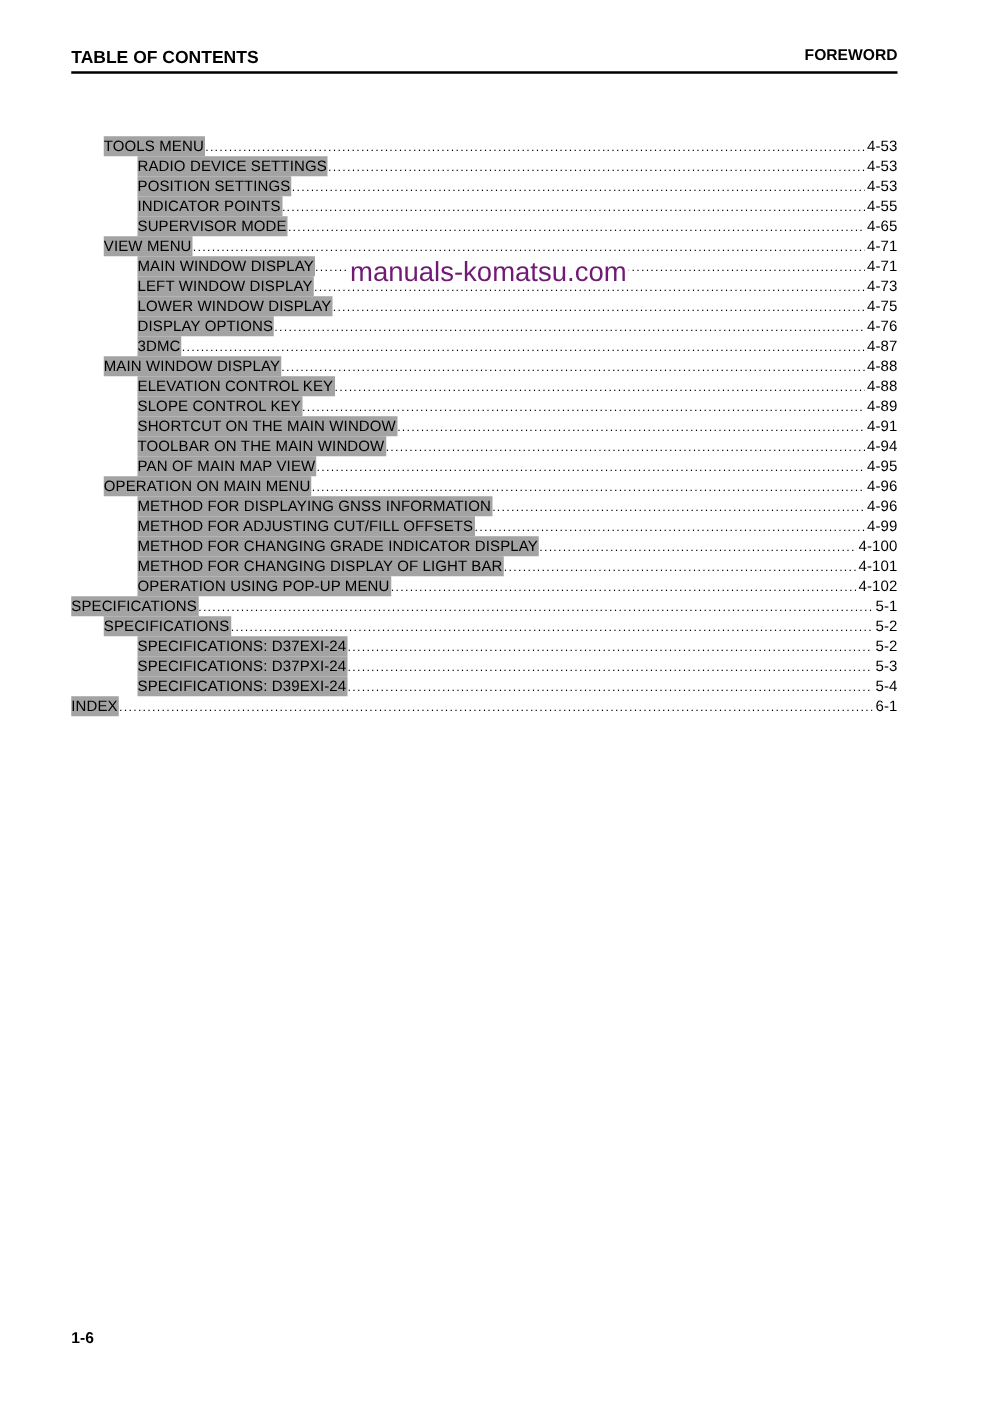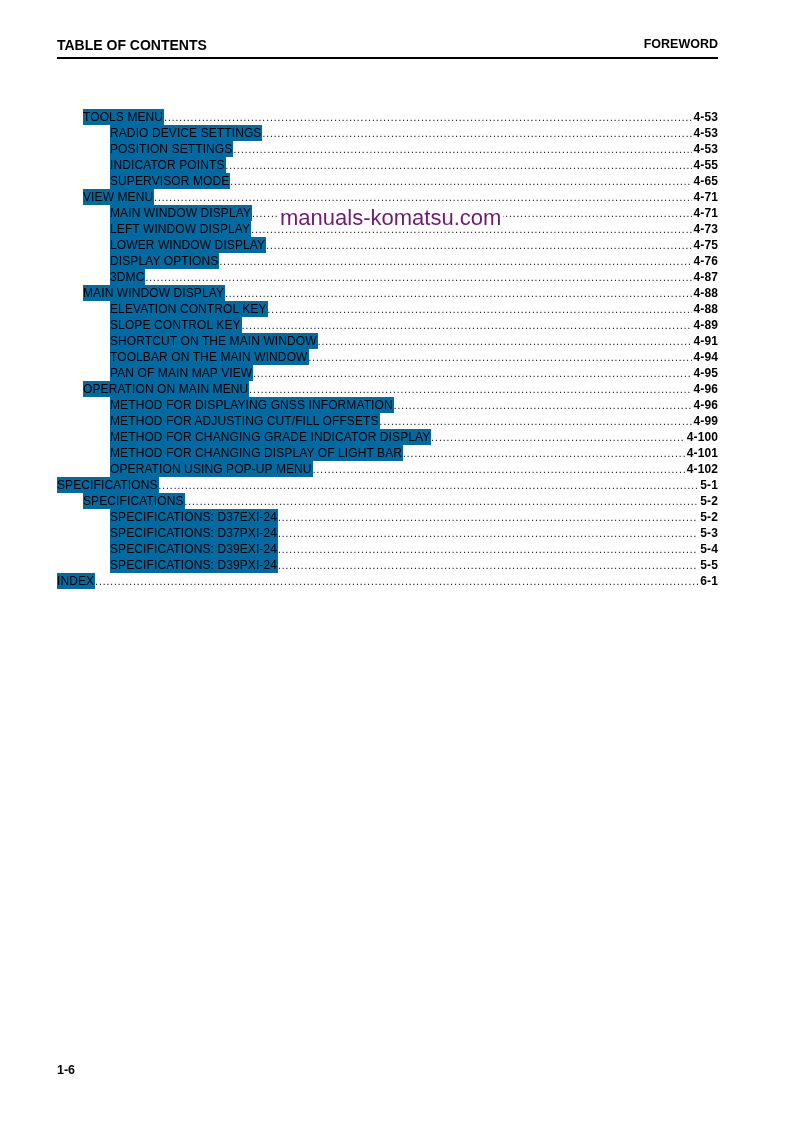--- a/index.html
+++ b/index.html
@@ -3,24 +3,24 @@
 <meta charset="utf-8">
 <style>
   html, body { margin:0; padding:0; background:#fff; }
   body { width:794px; height:1123px; position:relative; overflow:hidden; font-family:"Liberation Sans", sans-serif; color:#000; }
   .hdr { position:absolute; top:37px; left:57px; width:661px; height:20px; }
   .hdr .l { position:absolute; left:0; top:0; font-weight:bold; font-size:14px; }
   .hdr .r { position:absolute; right:0; top:0; font-weight:bold; font-size:12.5px; }
   .rule { position:absolute; left:57px; top:57px; width:661px; height:2px; background:#000; }
   .toc { position:absolute; left:57px; top:109px; width:661px; }
   .row { position:relative; height:16px; display:flex; align-items:baseline; font-size:12px; line-height:16px; letter-spacing:0.1px; }
-  .row .t { white-space:nowrap; background:#0369a1; padding-right:1px; }
+  .row .t { white-space:nowrap; background:#a3a3a3; padding-right:1px; }
   .row .d { flex:1; overflow:hidden; white-space:nowrap; color:#000; font-size:10px; letter-spacing:1px; }
   .row .d::before { content:"................................................................................................................................................................................................................................................................................"; }
-  .row .p { white-space:nowrap; padding-left:2px;font-weight:bold; }
+  .row .p { white-space:nowrap; padding-left:2px; }
   .lv1 { padding-left:0; }
   .lv2 { padding-left:26px; }
   .lv3 { padding-left:53px; }
   .wm { position:absolute; left:278px; top:205px; font-size:22px; background:#fff; padding:0 2px; color:#701a75; }
   .foot { position:absolute; left:57px; top:1063px; font-weight:bold; font-size:12.5px; }
 </style>
 </head>
 <body>
 
 <div class="hdr">
@@ -163,25 +163,20 @@
     <div class="row lv3">
       <span class="t">SPECIFICATIONS: D37PXI-24</span>
       <span class="d"></span>
       <span class="p">5-3</span>
     </div>
     <div class="row lv3">
       <span class="t">SPECIFICATIONS: D39EXI-24</span>
       <span class="d"></span>
       <span class="p">5-4</span>
     </div>
-    <div class="row lv3">
-      <span class="t">SPECIFICATIONS: D39PXI-24</span>
-      <span class="d"></span>
-      <span class="p">5-5</span>
-    </div>
     <div class="row lv1">
       <span class="t">INDEX</span>
       <span class="d"></span>
       <span class="p">6-1</span>
     </div>
   </div>
 
 <div class="wm">manuals-komatsu.com</div>
 
 <div class="foot">1-6</div>

